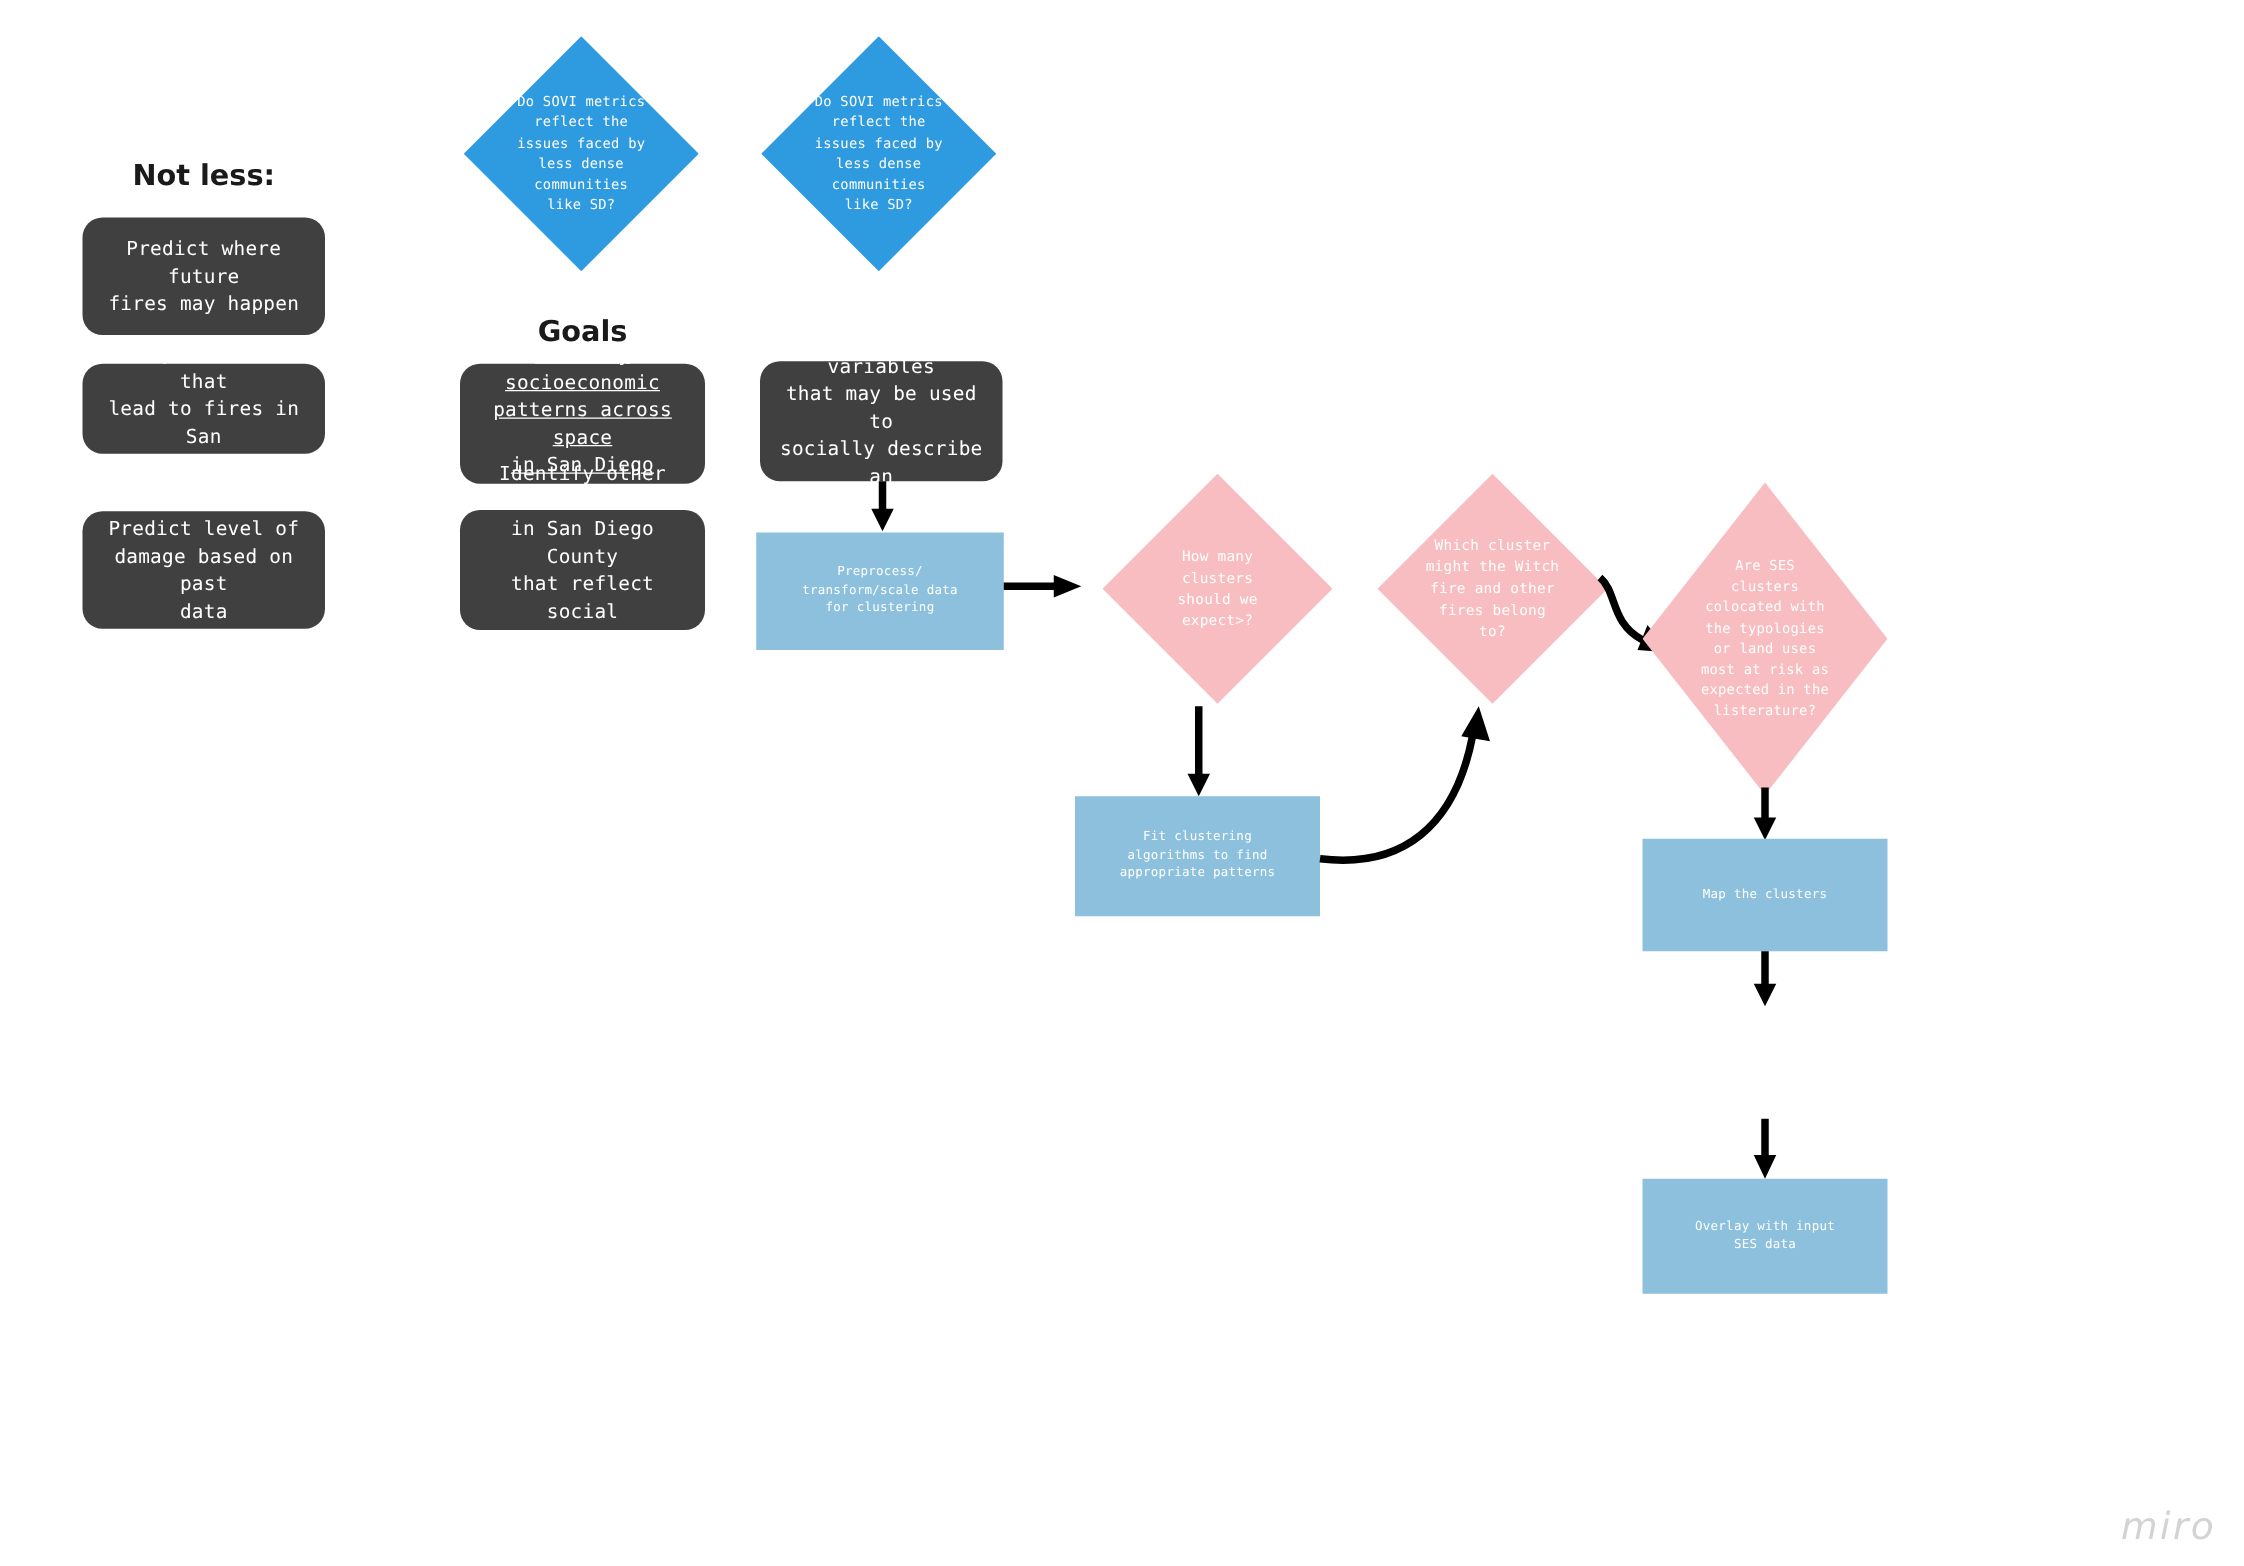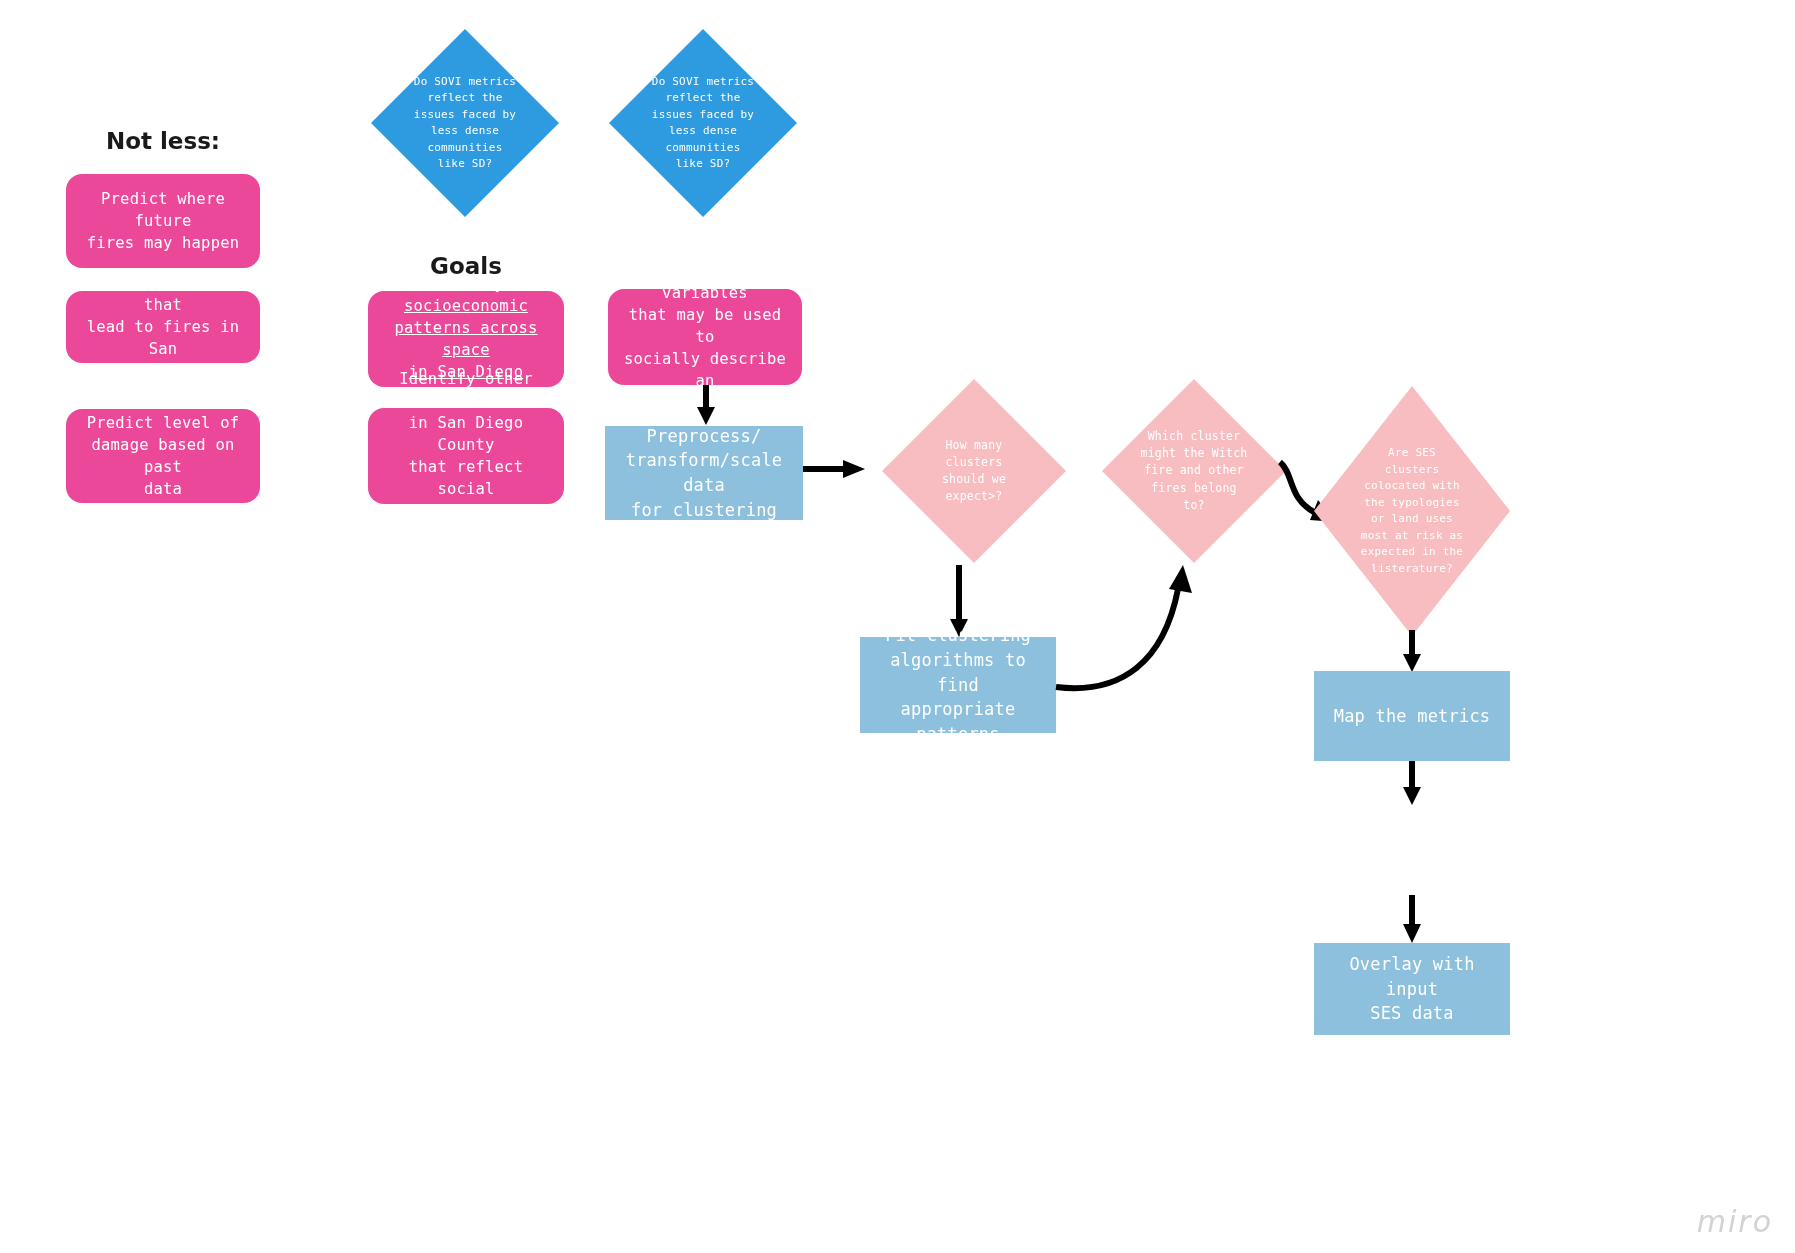--- a/index.html
+++ b/index.html
@@ -23,40 +23,40 @@
     font-weight: bold;
     font-size: 23px;
     color: #1a1a1a;
     text-align: center;
     white-space: nowrap;
   }
 
   
   .navy-box {
     position: absolute;
-    background: #ec4899;
+    background: #404040;
     border-radius: 16px;
     color: #ffffff;
     font-size: 15.5px;
     line-height: 1.42;
     display: flex;
     align-items: center;
     justify-content: center;
     text-align: center;
     padding: 6px 12px;
     box-sizing: border-box;
     letter-spacing: 0.2px;
   }
 
   
   .process-box {
     position: absolute;
     background: #8cc0dd;
     color: #ffffff;
-    font-size: 17px;
+    font-size: 10px;
     line-height: 1.45;
     display: flex;
     align-items: center;
     justify-content: center;
     text-align: center;
     padding: 6px 10px;
     box-sizing: border-box;
     letter-spacing: 0.2px;
   }
 
@@ -230,21 +230,21 @@
 listerature?</span>
   </div>
 
   <div class="arrow" style="left:1402px; top:630px; width:20px; height:42px;">
     <svg width="20" height="42" viewBox="0 0 20 42">
       <line x1="10" y1="0" x2="10" y2="28" stroke="#000" stroke-width="6"></line>
       <polygon points="10,42 1,24 19,24" fill="#000"></polygon>
     </svg>
   </div>
 
-  <div class="process-box" style="left:1314px; top:671px; width:196px; height:90px; white-space:pre-line;">Map the metrics</div>
+  <div class="process-box" style="left:1314px; top:671px; width:196px; height:90px; white-space:pre-line;">Map the clusters</div>
 
   <div class="arrow" style="left:1402px; top:761px; width:20px; height:44px;">
     <svg width="20" height="44" viewBox="0 0 20 44">
       <line x1="10" y1="0" x2="10" y2="30" stroke="#000" stroke-width="6"></line>
       <polygon points="10,44 1,26 19,26" fill="#000"></polygon>
     </svg>
   </div>
 
 
   <div class="arrow" style="left:1402px; top:895px; width:20px; height:48px;">

